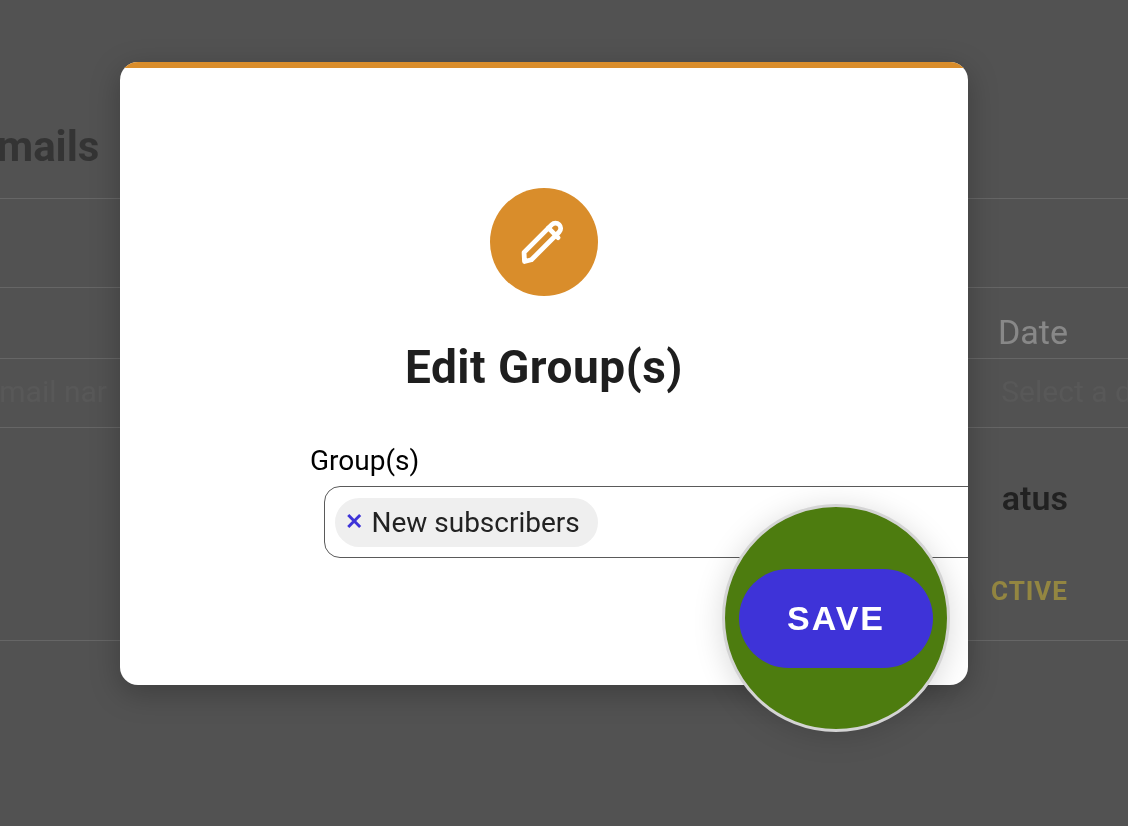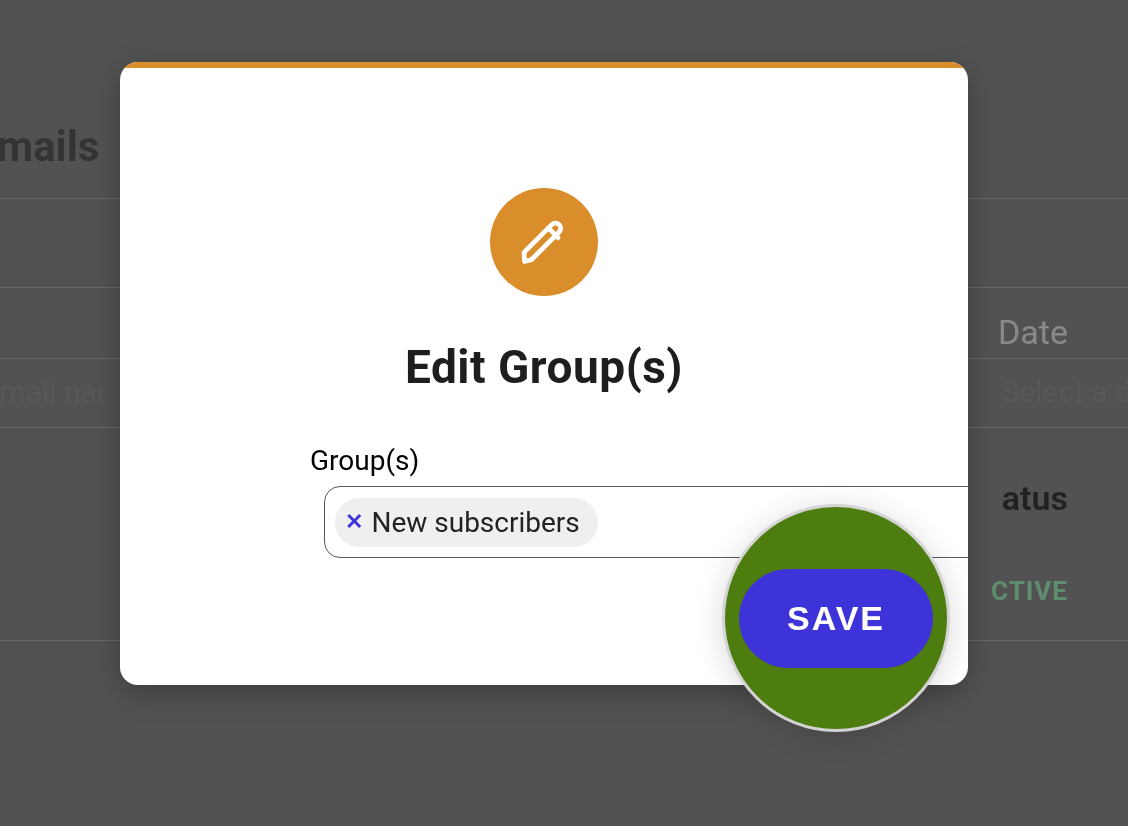--- a/index.html
+++ b/index.html
@@ -8,21 +8,21 @@
 
   
   .bg-page { position: absolute; inset: 0; }
   .bg-heading { position: absolute; left: -60px; top: 122px; font-size: 42px; font-weight: 700; color: #2c2c2c; white-space: nowrap; }
   .bg-row1 { position: absolute; left: 0; right: 0; top: 198px; height: 90px; border-top: 1px solid #9a9a9a; border-bottom: 1px solid #9a9a9a; }
   .bg-date-label { position: absolute; right: 60px; top: 312px; font-size: 34px; color: #e5e5e5; }
   .bg-row2 { position: absolute; left: 0; right: 0; top: 358px; height: 70px; border-top: 1px solid #9a9a9a; border-bottom: 1px solid #9a9a9a; }
   .bg-email-placeholder { position: absolute; left: -40px; top: 374px; font-size: 30px; color: #7a7a7a; white-space: nowrap; }
   .bg-select-date { position: absolute; right: -30px; top: 374px; font-size: 30px; color: #7a7a7a; white-space: nowrap; }
   .bg-status-label { position: absolute; right: 60px; top: 478px; font-size: 34px; font-weight: 600; color: #000000; }
-  .bg-active { position: absolute; right: 60px; top: 576px; font-size: 26px; font-weight: 700; color: #86efac; letter-spacing: 1px; }
+  .bg-active { position: absolute; right: 60px; top: 576px; font-size: 26px; font-weight: 700; color: #fde047; letter-spacing: 1px; }
   .bg-row3 { position: absolute; left: 0; right: 0; top: 640px; height: 2px; border-top: 1px solid #9a9a9a; }
 
   
   .overlay { position: absolute; inset: 0; background: rgba(60,60,60,0.55); }
 
   
   .modal { position: absolute; left: 120px; top: 62px; width: 848px; height: 623px; background: #fff; border-radius: 18px; overflow: hidden; box-shadow: 0 8px 30px rgba(0,0,0,0.25); }
   .modal-topbar { position: absolute; left: 0; right: 0; top: 0; height: 6px; background: #d98d2b; }
   .modal-body { position: absolute; inset: 0; padding-top: 6px; }
 

